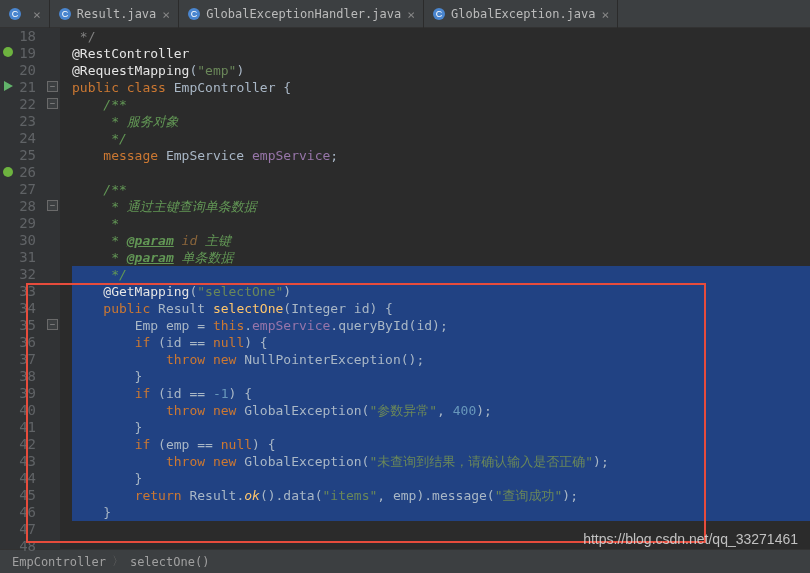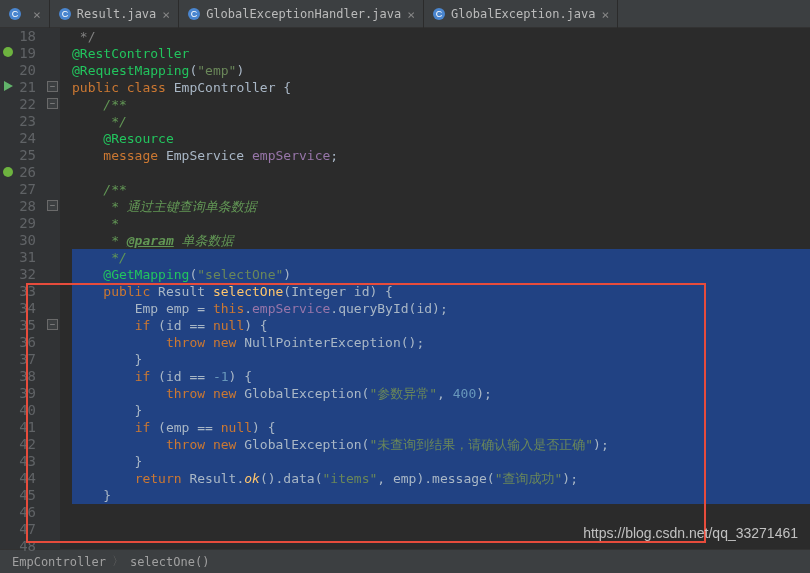--- a/index.html
+++ b/index.html
@@ -95,21 +95,21 @@
   line-height: 9px;
   text-align: center;
   background: #3c3f41;
 }
 .red-box {
   position: absolute;
   border: 2px solid #e74c3c;
   pointer-events: none;
 }
 .kw { color: #cc7832; text-align: center; }
-.ann { color: #22c55e; }
+.ann { color: #e5e5e5; }
 .str { color: #6a8759; }
 .com { color: #808080; }
 .doc { color: #629755; font-style: italic; }
 .doctag { color: #629755; font-weight: bold; text-decoration: underline; font-style: italic; }
 .param { color: #8a653b; font-style: italic;}
 .num { color: #6897bb; }
 .field { color: #9876aa; }
 .mth { color: #ffc66d; }
 .staticmth { color: #ffc66d; font-style: italic; text-align: center; }
 .type { color: #a9b7c6; }
@@ -122,21 +122,21 @@
   align-items: center;
   padding: 0 12px;
   font-size: 12px;
   color: #a0a0a0;
   gap: 6px;
 }
 .bc-sep { color: #666; }
 .watermark {
   position: absolute;
   right: 12px;
-  bottom: 32px;
+  bottom: 26px;
   color: rgba(220,220,220,0.85);
   font-size: 14px;
   font-family: sans-serif;
   pointer-events: none;
 }
 .code-content { padding-left: 18px; }
 </style>
 </head>
 <body>
 
@@ -240,27 +240,28 @@
     <div class="fold-handle" style="top:172px">−</div>
     <div class="fold-handle" style="top:291px">−</div>
   </div>
   <div class="code">
     <div class="code-content">
       <div class="code-line"><span class="com"> */</span></div>
       <div class="code-line"><span class="ann">@RestController</span></div>
       <div class="code-line"><span class="ann">@RequestMapping</span><span>(</span><span class="str">"emp"</span><span>)</span></div>
       <div class="code-line"><span class="kw">public </span><span class="kw">class </span><span class="type">EmpController </span><span>{</span></div>
       <div class="code-line"><span class="doc">    /**</span></div>
+      <div class="code-line"><span class="doc">     * 服务对象</span></div>
       <div class="code-line"><span class="doc">     */</span></div>
-      <div class="code-line"><span class="ann">    @Resource</span></div>
       <div class="code-line"><span class="kw">    message </span><span class="type">EmpService </span><span class="field">empService</span><span>;</span></div>
       <div class="code-line"><span></span></div>
       <div class="code-line"><span class="doc">    /**</span></div>
       <div class="code-line"><span class="doc">     * 通过主键查询单条数据</span></div>
       <div class="code-line"><span class="doc">     *</span></div>
+      <div class="code-line"><span class="doc">     * </span><span class="doctag">@param</span><span class="param"> id</span><span class="doc"> 主键</span></div>
       <div class="code-line"><span class="doc">     * </span><span class="doctag">@param</span><span class="doc"> 单条数据</span></div>
       <div class="code-line sel"><span class="doc">     */</span></div>
       <div class="code-line sel"><span>    </span><span class="ann">@GetMapping</span><span>(</span><span class="str">"selectOne"</span><span>)</span></div>
       <div class="code-line sel"><span>    </span><span class="kw">public </span><span class="type">Result </span><span class="mth">selectOne</span><span>(</span><span class="type">Integer </span><span class="ident">id</span><span>) {</span></div>
       <div class="code-line sel"><span>        </span><span class="type">Emp </span><span class="ident">emp </span><span>= </span><span class="kw">this</span><span>.</span><span class="field">empService</span><span>.</span><span class="ident">queryById</span><span>(id);</span></div>
       <div class="code-line sel"><span>        </span><span class="kw">if </span><span>(id == </span><span class="kw">null</span><span>) {</span></div>
       <div class="code-line sel"><span>            </span><span class="kw">throw new </span><span class="type">NullPointerException</span><span>();</span></div>
       <div class="code-line sel"><span>        }</span></div>
       <div class="code-line sel"><span>        </span><span class="kw">if </span><span>(id == </span><span class="num">-1</span><span>) {</span></div>
       <div class="code-line sel"><span>            </span><span class="kw">throw new </span><span class="type">GlobalException</span><span>(</span><span class="str">"参数异常"</span><span>, </span><span class="num">400</span><span>);</span></div>

